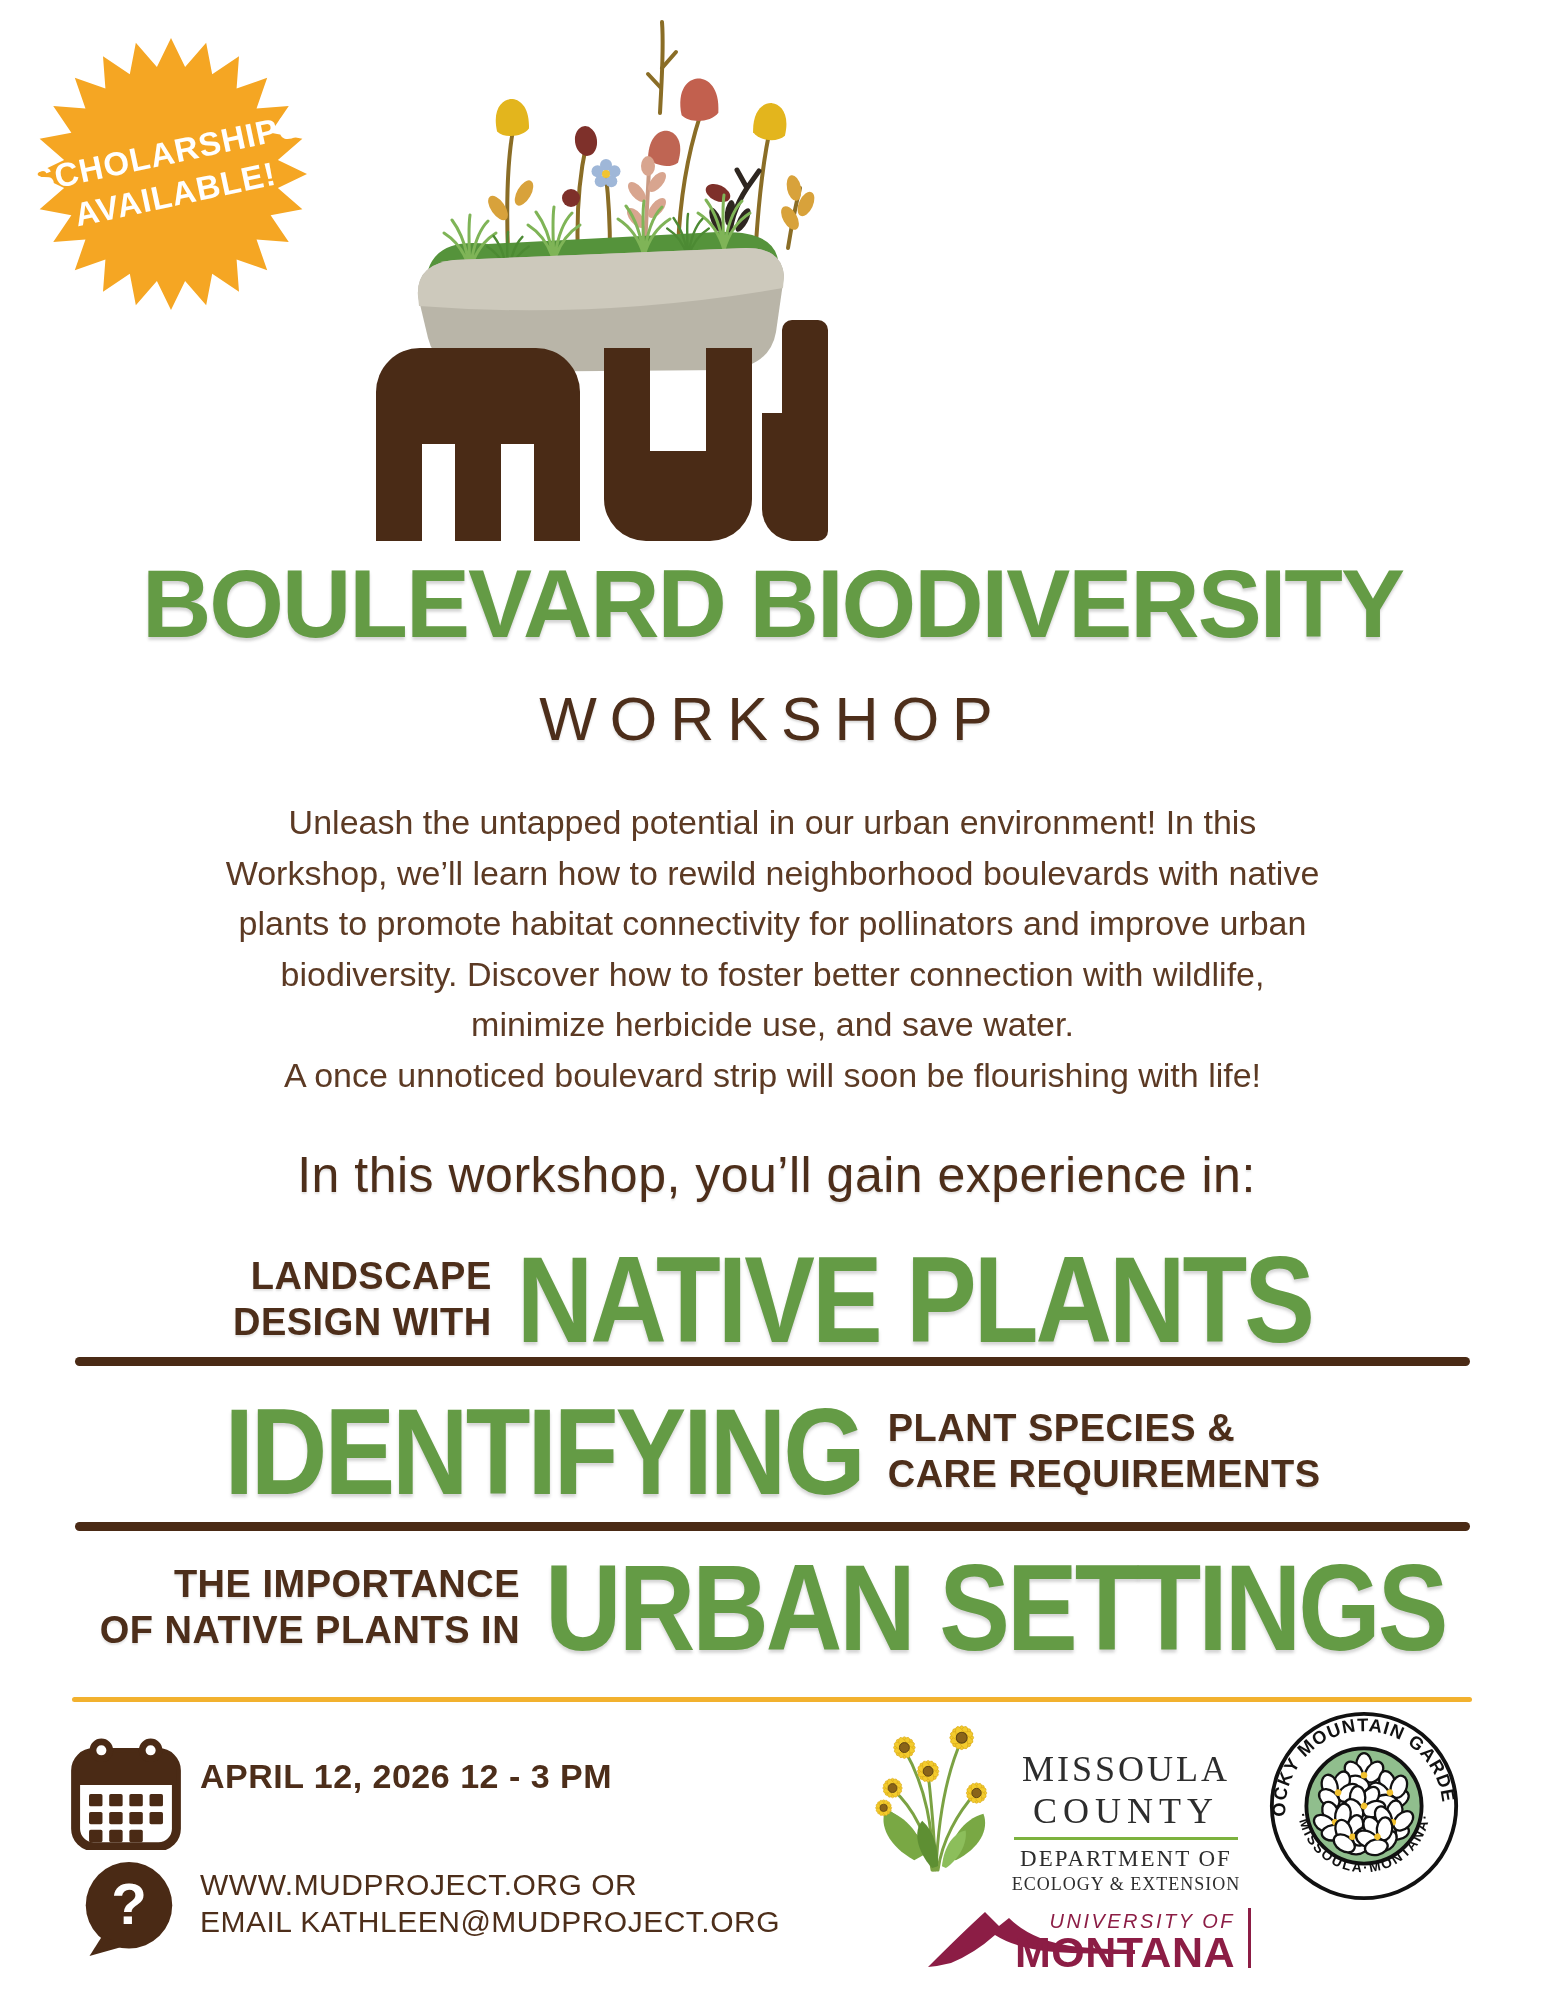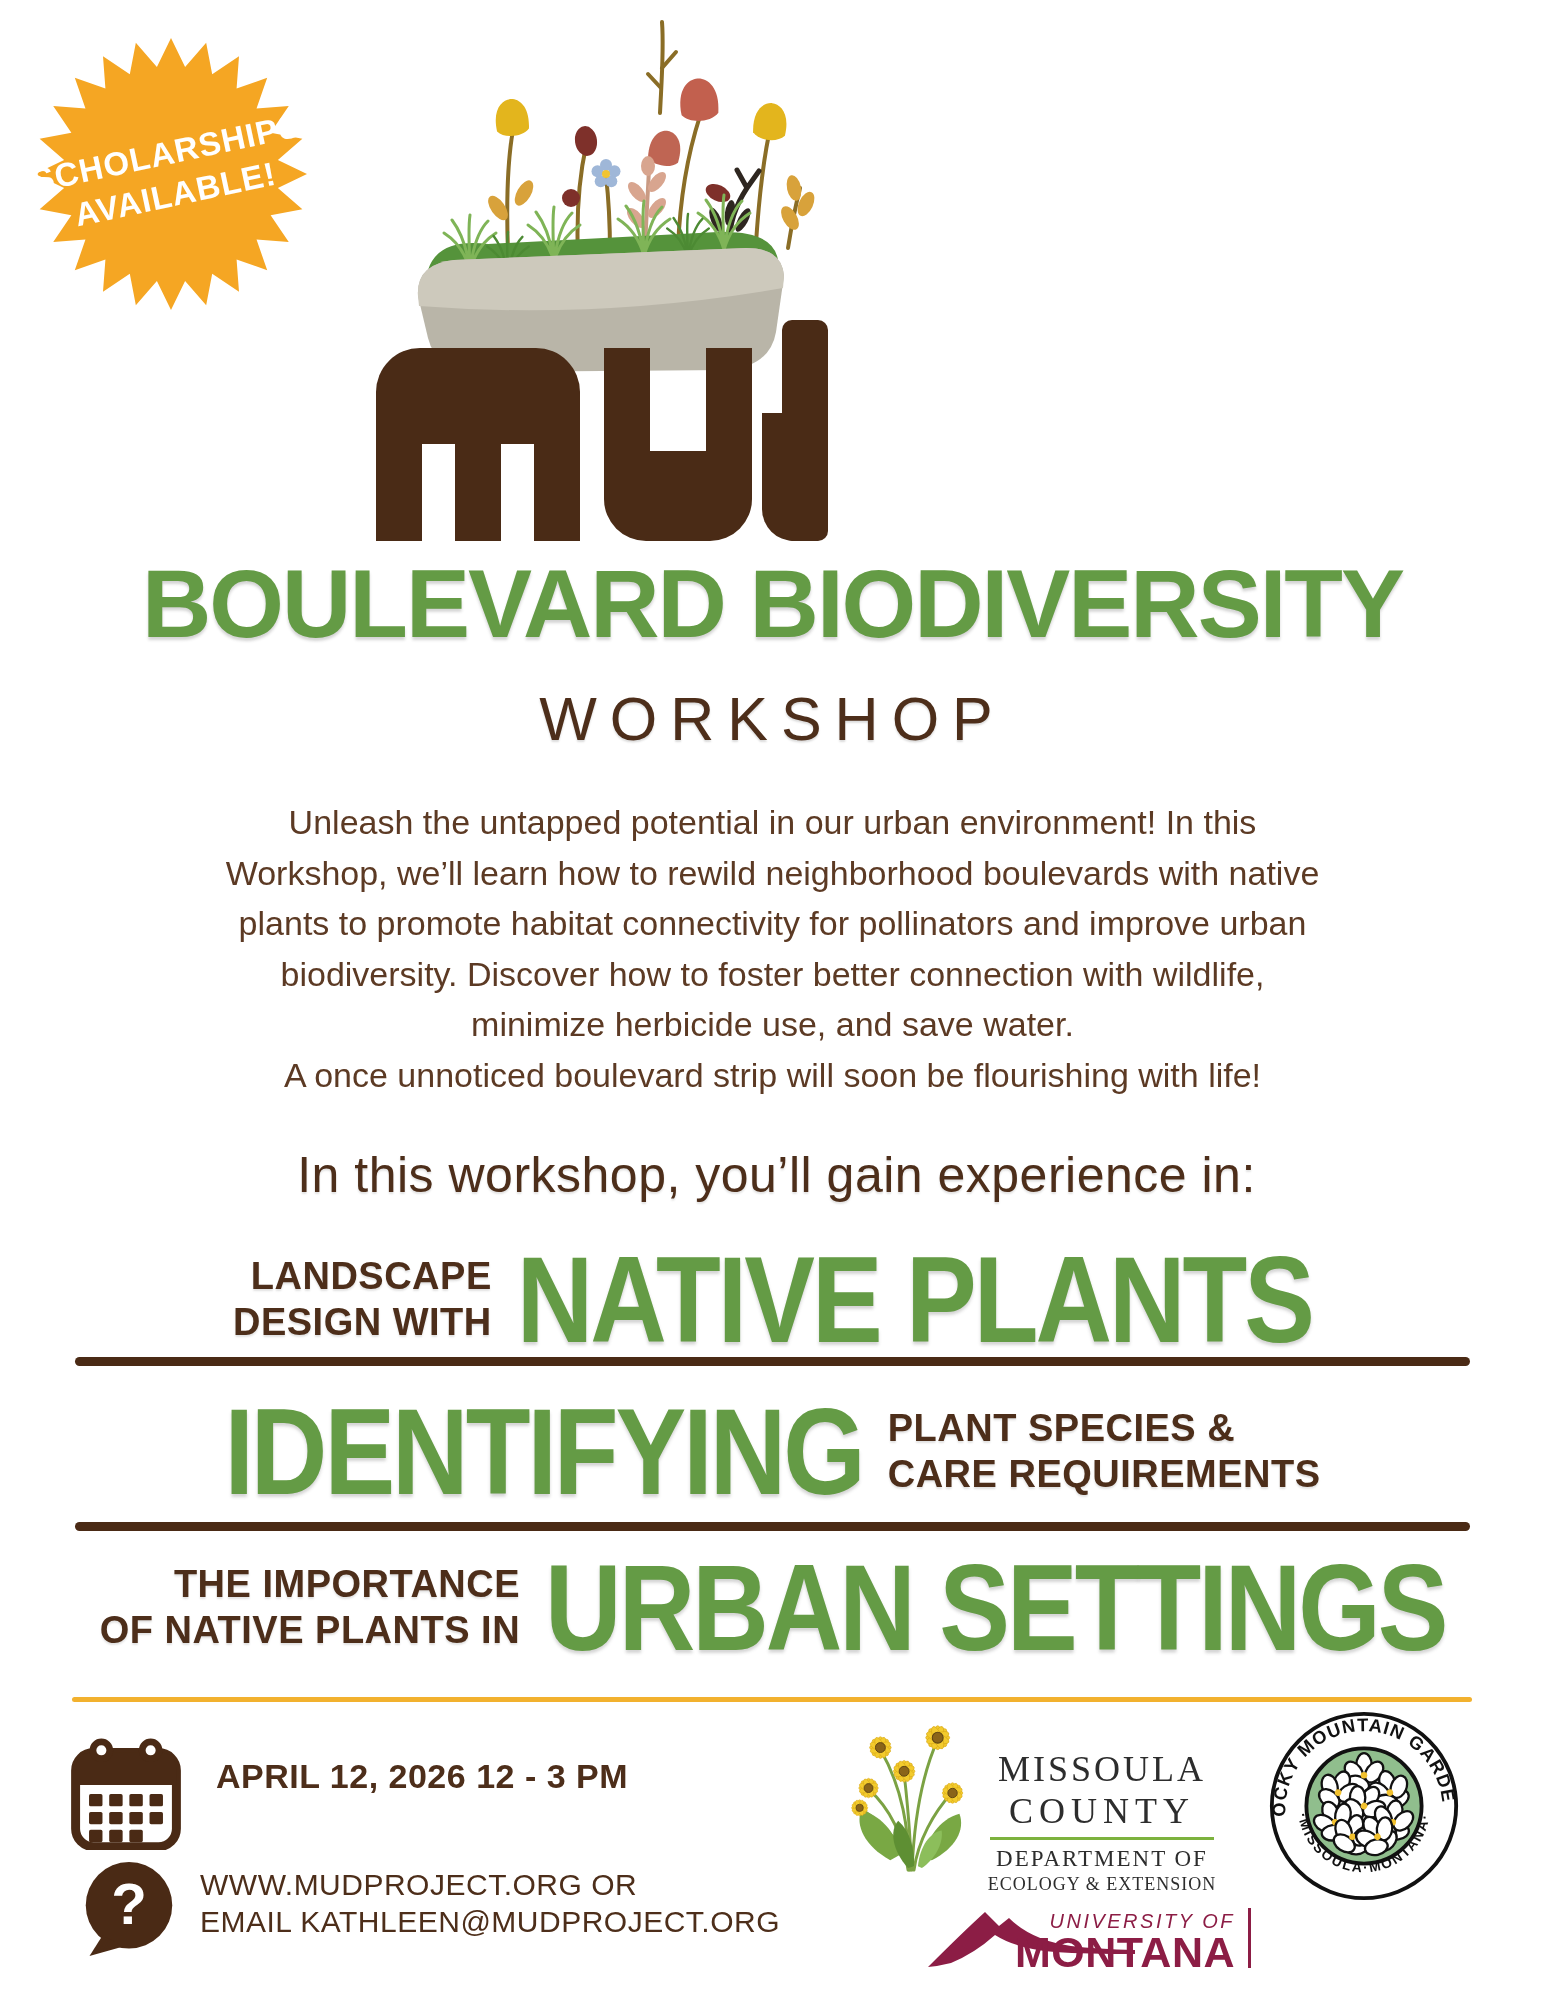--- a/index.html
+++ b/index.html
@@ -56,30 +56,30 @@
     display:inline-block;font-size:106px;font-weight:800;letter-spacing:-3px;
     color:#649B45;transform:scaleY(1.16);transform-origin:center;
     text-shadow:0 3px 3px rgba(60,60,60,.22);
   }
   .rule{left:75px;width:1395px;height:9px;background:#4A2A15;border-radius:5px;}
   .hr1{top:1357px;} .hr2{top:1522px;}
   .rule-yellow{left:72px;top:1697px;width:1400px;height:5px;background:#F2B12E;border-radius:3px;}
 
   
   .date-text{
-    left:216px;top:1754px;color:#4D2E1A;font-weight:700;
+    left:200px;top:1754px;color:#4D2E1A;font-weight:700;
     font-size:34px;line-height:44px;letter-spacing:.5px;
   }
   .contact-text{
     left:200px;top:1866px;color:#4D2E1A;font-weight:500;
     font-size:30px;line-height:37px;letter-spacing:.5px;
   }
 
   
-  .mc-block{left:848px;top:1710px;width:380px;height:170px;display:flex;}
+  .mc-block{left:872px;top:1710px;width:380px;height:170px;display:flex;}
   .mc-text{width:240px;margin-left:4px;text-align:center;color:#2d2d2d;
     font-family:"Liberation Serif",serif;}
   .mc-name1{font-size:36px;letter-spacing:3px;margin-top:38px;}
   .mc-name2{font-size:36px;letter-spacing:6px;margin-top:0;}
   .mc-line{height:3px;background:#7CB23E;margin:5px 8px 6px 8px;}
   .mc-dept1{font-size:23px;letter-spacing:2px;}
   .mc-dept2{font-size:18px;letter-spacing:1px;margin-top:2px;}
 
   .rmg-badge{left:1268px;top:1710px;width:192px;height:192px;}
 

